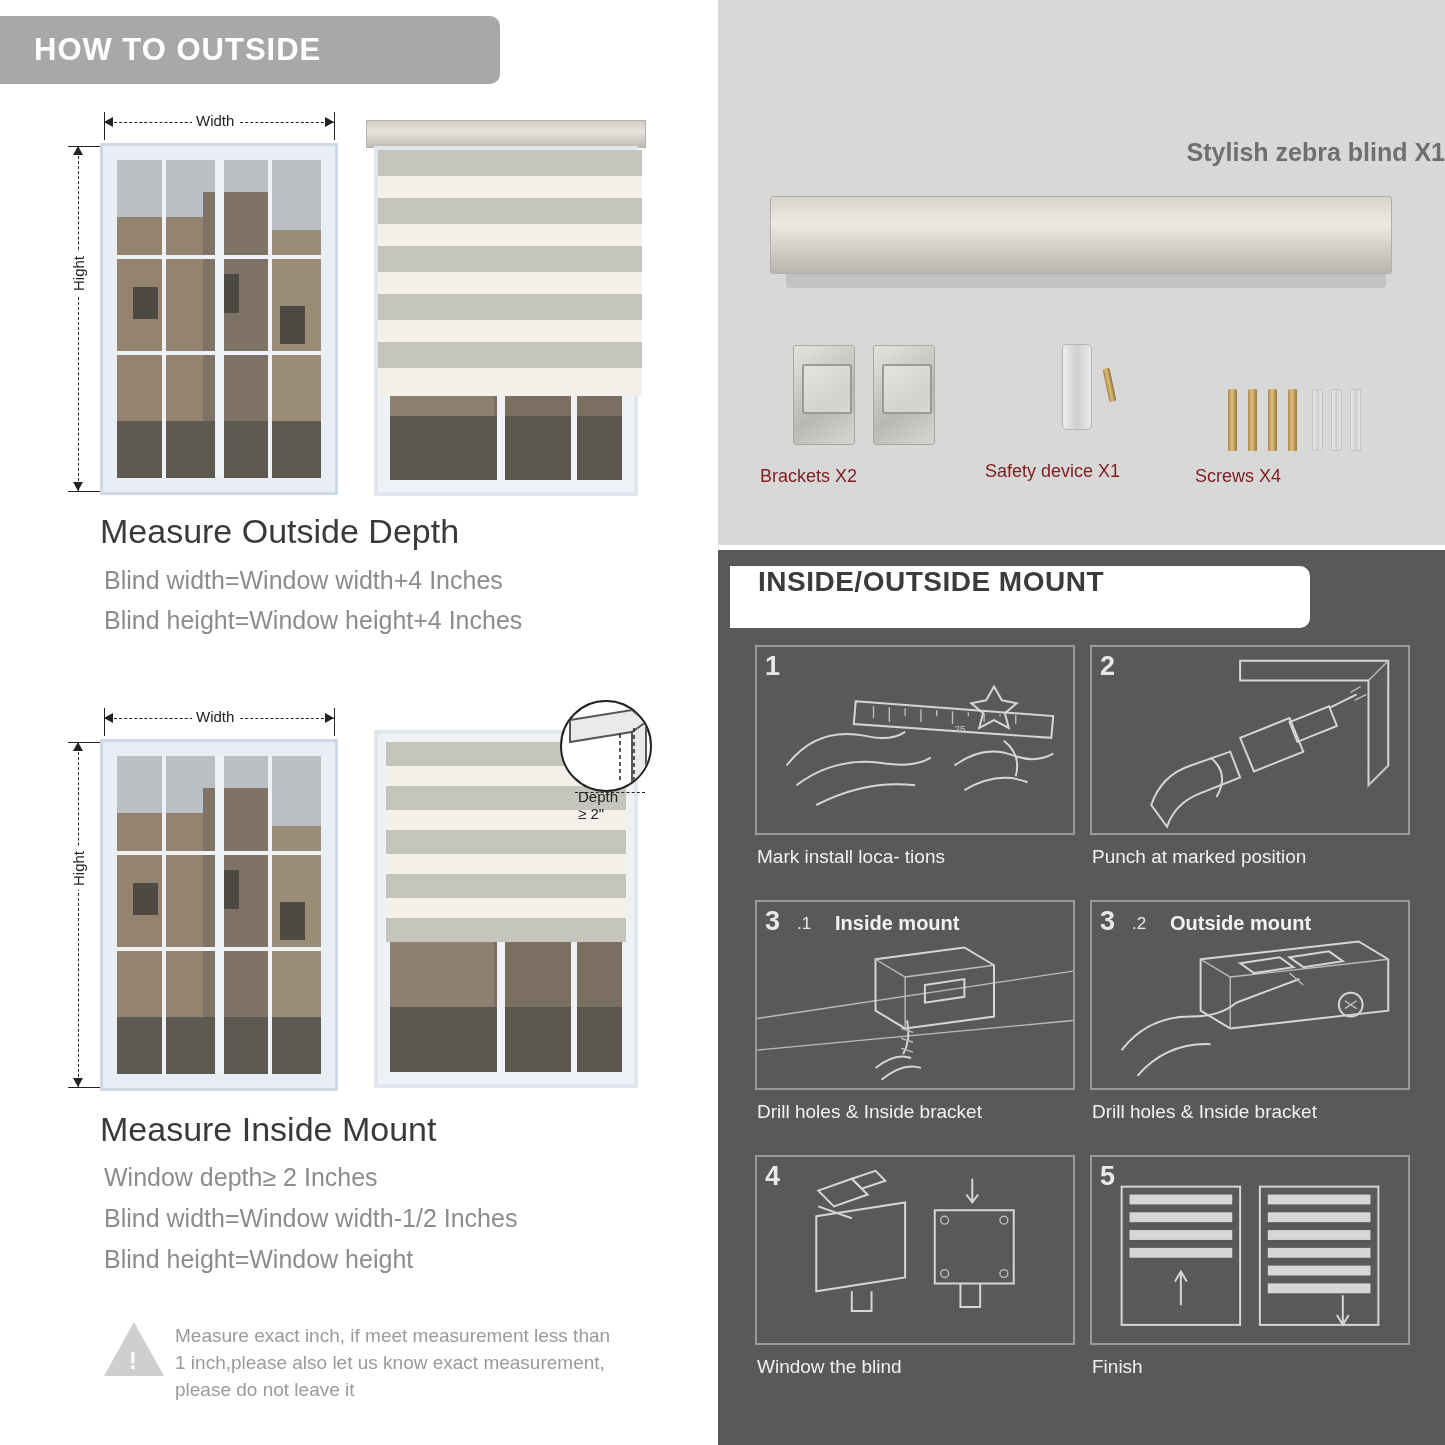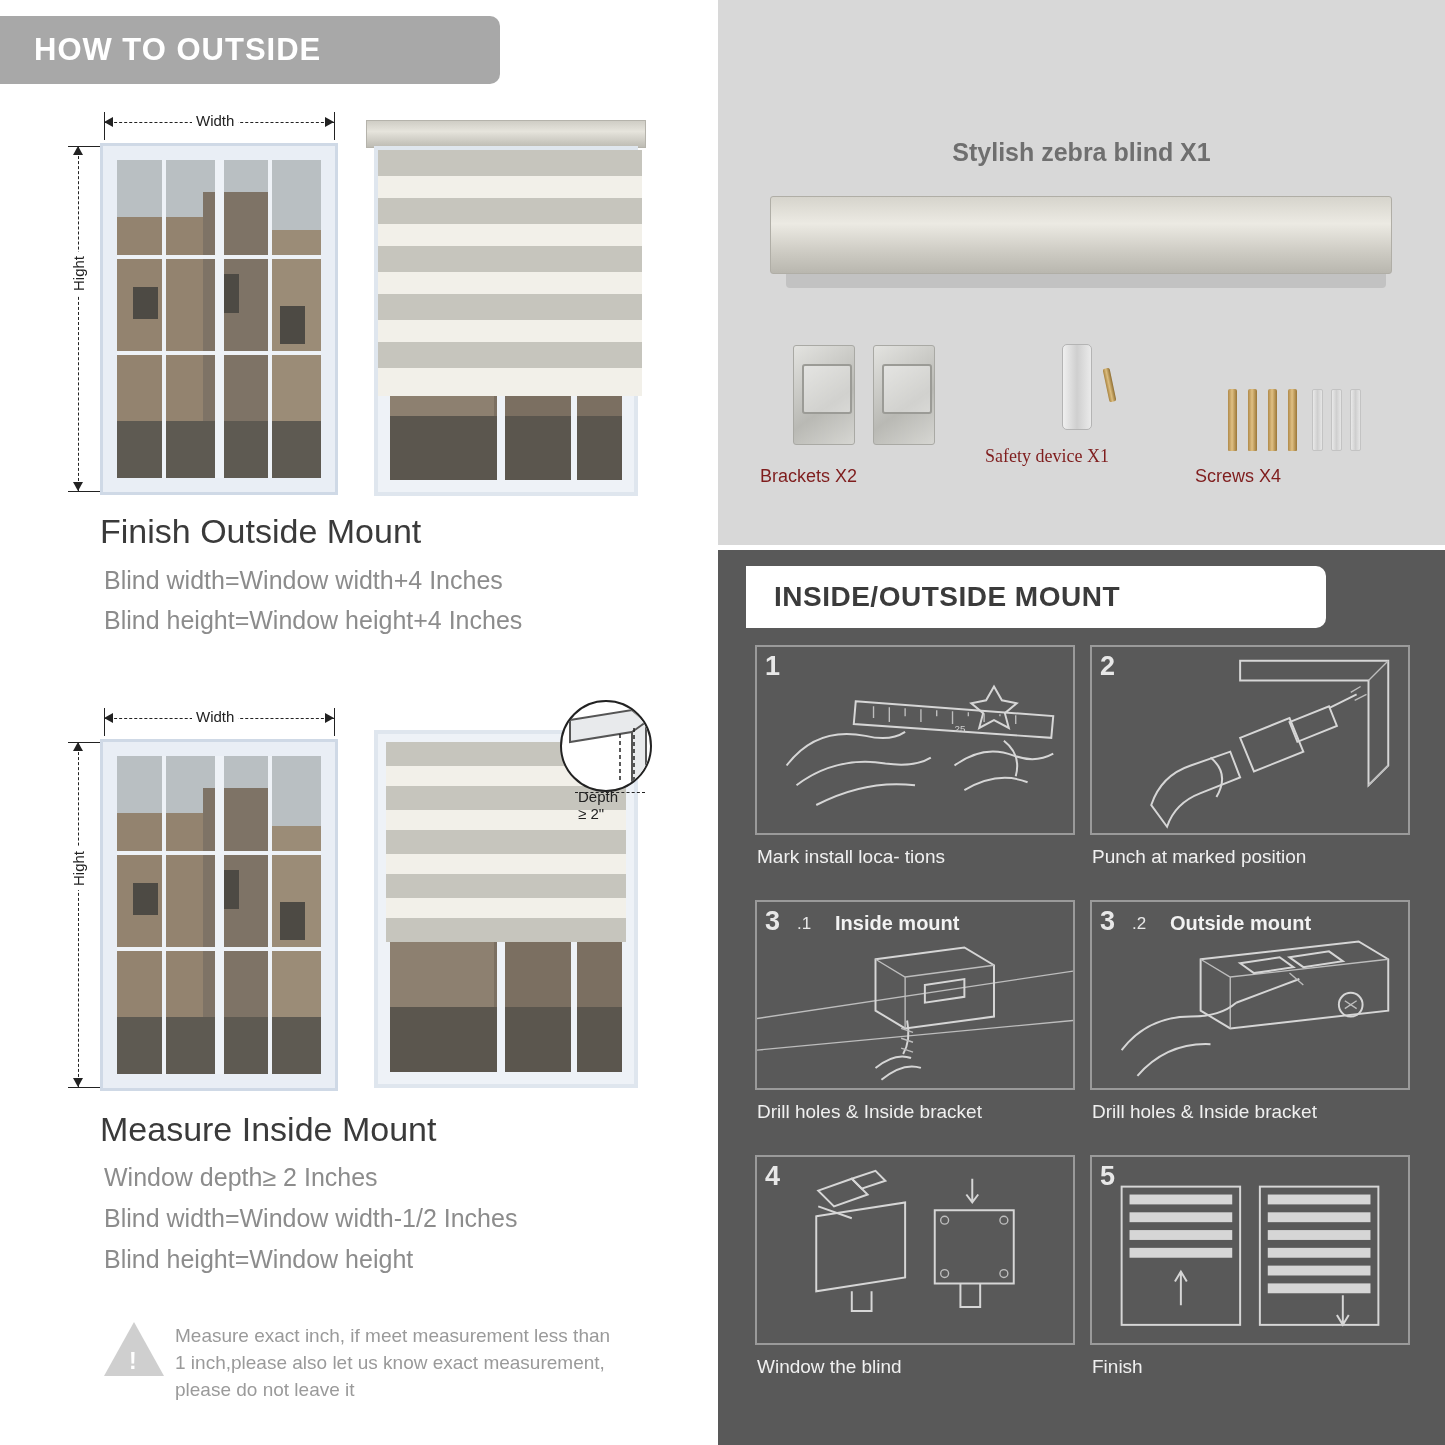--- a/index.html
+++ b/index.html
@@ -107,21 +107,21 @@
     position:absolute; left:718px; top:0; width:727px; height:545px;
     background:#d8d8d8;
   }
   .banner-right {
     position:absolute; left:730px; top:16px; width:490px; height:70px;
     background:#ffffff; color:#cfcfcf; font-size:33px; font-weight:bold;
     letter-spacing:1px; display:flex; align-items:center; padding-left:30px;
     border-radius:0 10px 10px 0;
   }
   .incl-title {
-    position:absolute; left:718px; top:138px; width:727px; text-align:center;
+    position:absolute; left:718px; top:138px; width:727px; text-align:right;
     font-size:25px; font-weight:bold; color:#6f6f6f;
   }
   .blind-bar {
     position:absolute; left:770px; top:196px; width:622px; height:78px;
     background:linear-gradient(180deg,#d6d4cc 0%,#eceae3 35%,#cbc9c1 75%,#b9b7af 100%);
     border:1px solid #b0aea6; border-radius:3px;
   }
   .blind-bar-shadow {
     position:absolute; left:786px; top:274px; width:600px; height:14px;
     background:#c2c2c2; border-radius:0 0 4px 4px;
@@ -161,23 +161,22 @@
   }
 
   
   .right-bot {
     position:absolute; left:718px; top:550px; width:727px; height:895px;
     background:#595959;
   }
   .banner-mount {
     position:absolute; left:730px; top:566px; width:580px; height:62px;
     background:#ffffff; color:#3b3b3b; font-size:28px; font-weight:bold;
-    letter-spacing:.5px; display:flex; align-items:center; padding-left:28px;
+    letter-spacing:.5px; display:flex; padding-left:28px;
     border-radius:0 10px 10px 0;
-    margin-left:16px;
   }
   .step {
     position:absolute; background:#595959; border:2px solid #9a9a9a;
   }
   .step-num {
     position:absolute; left:8px; top:4px; font-size:27px; color:#e8e8e8; font-weight:bold;
   }
   .step-sub {
     position:absolute; left:40px; top:12px; font-size:17px; color:#e8e8e8;
   }
@@ -275,21 +274,21 @@
           <div class="stripe-a" style="height:26px;"></div>
           <div class="stripe-b" style="height:22px;"></div>
           <div class="stripe-a" style="height:26px;"></div>
           <div class="stripe-b" style="height:22px;"></div>
           <div class="stripe-a" style="height:26px;"></div>
           <div class="stripe-b" style="height:32px;"></div>
         </div>
       </div>
     </div>
 
-    <div class="head-title" style="left:100px; top:512px;">Finish Outside Mount</div>
+    <div class="head-title" style="left:100px; top:512px;">Measure Outside Depth</div>
     <div class="sub-line" style="left:104px; top:566px;">Blind width=Window width+4 Inches</div>
     <div class="sub-line" style="left:104px; top:606px;">Blind height=Window height+4 Inches</div>
 
     <div class="diagram">
 
       <div class="dim-line-h" style="left:104px; top:718px; width:230px;"></div>
       <div class="arrow-l" style="left:104px; top:713px;"></div>
       <div class="arrow-r" style="left:325px; top:713px;"></div>
       <div class="dim-label" style="left:192px; top:708px;">Width</div>
       <div class="tick-v" style="left:104px; top:708px; height:28px;"></div>
@@ -377,21 +376,21 @@
 
   <div class="blind-bar"></div>
   <div class="blind-bar-shadow"></div>
 
   <div class="bracket" style="left:793px; top:345px;"></div>
   <div class="bracket" style="left:873px; top:345px;"></div>
   <div class="part-label" style="left:760px; top:466px; width:200px;">Brackets X2</div>
 
   <div class="safety" style="left:1062px; top:344px;"></div>
   <div class="screw-small" style="left:1106px; top:368px;"></div>
-  <div class="part-label" style="left:985px; top:446px; width:205px;font-family:Liberation Serif, serif;">Safety device X1</div>
+  <div class="part-label" style="left:985px; top:461px; width:205px;">Safety device X1</div>
 
   <div class="screw" style="left:1228px; top:389px;"></div>
   <div class="screw" style="left:1248px; top:389px;"></div>
   <div class="screw" style="left:1268px; top:389px;"></div>
   <div class="screw" style="left:1288px; top:389px;"></div>
   <div class="anchor" style="left:1312px; top:389px;"></div>
   <div class="anchor" style="left:1331px; top:389px;"></div>
   <div class="anchor" style="left:1350px; top:389px;"></div>
   <div class="part-label" style="left:1195px; top:466px; width:200px;">Screws X4</div>
 

